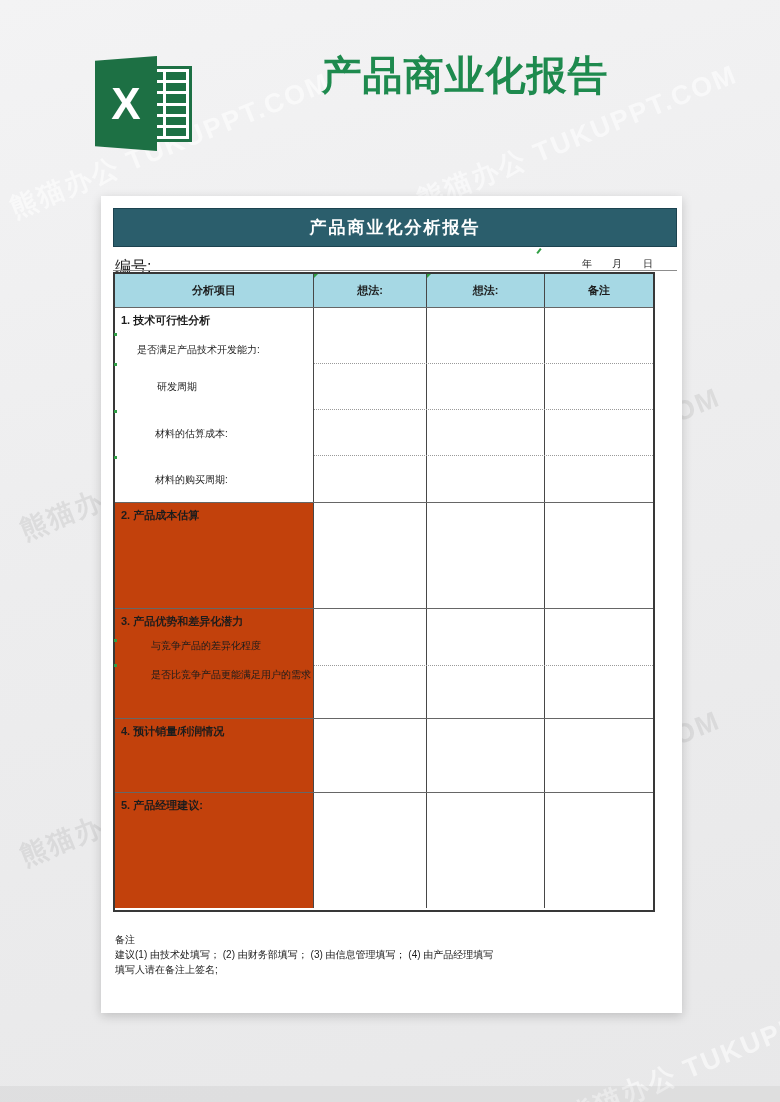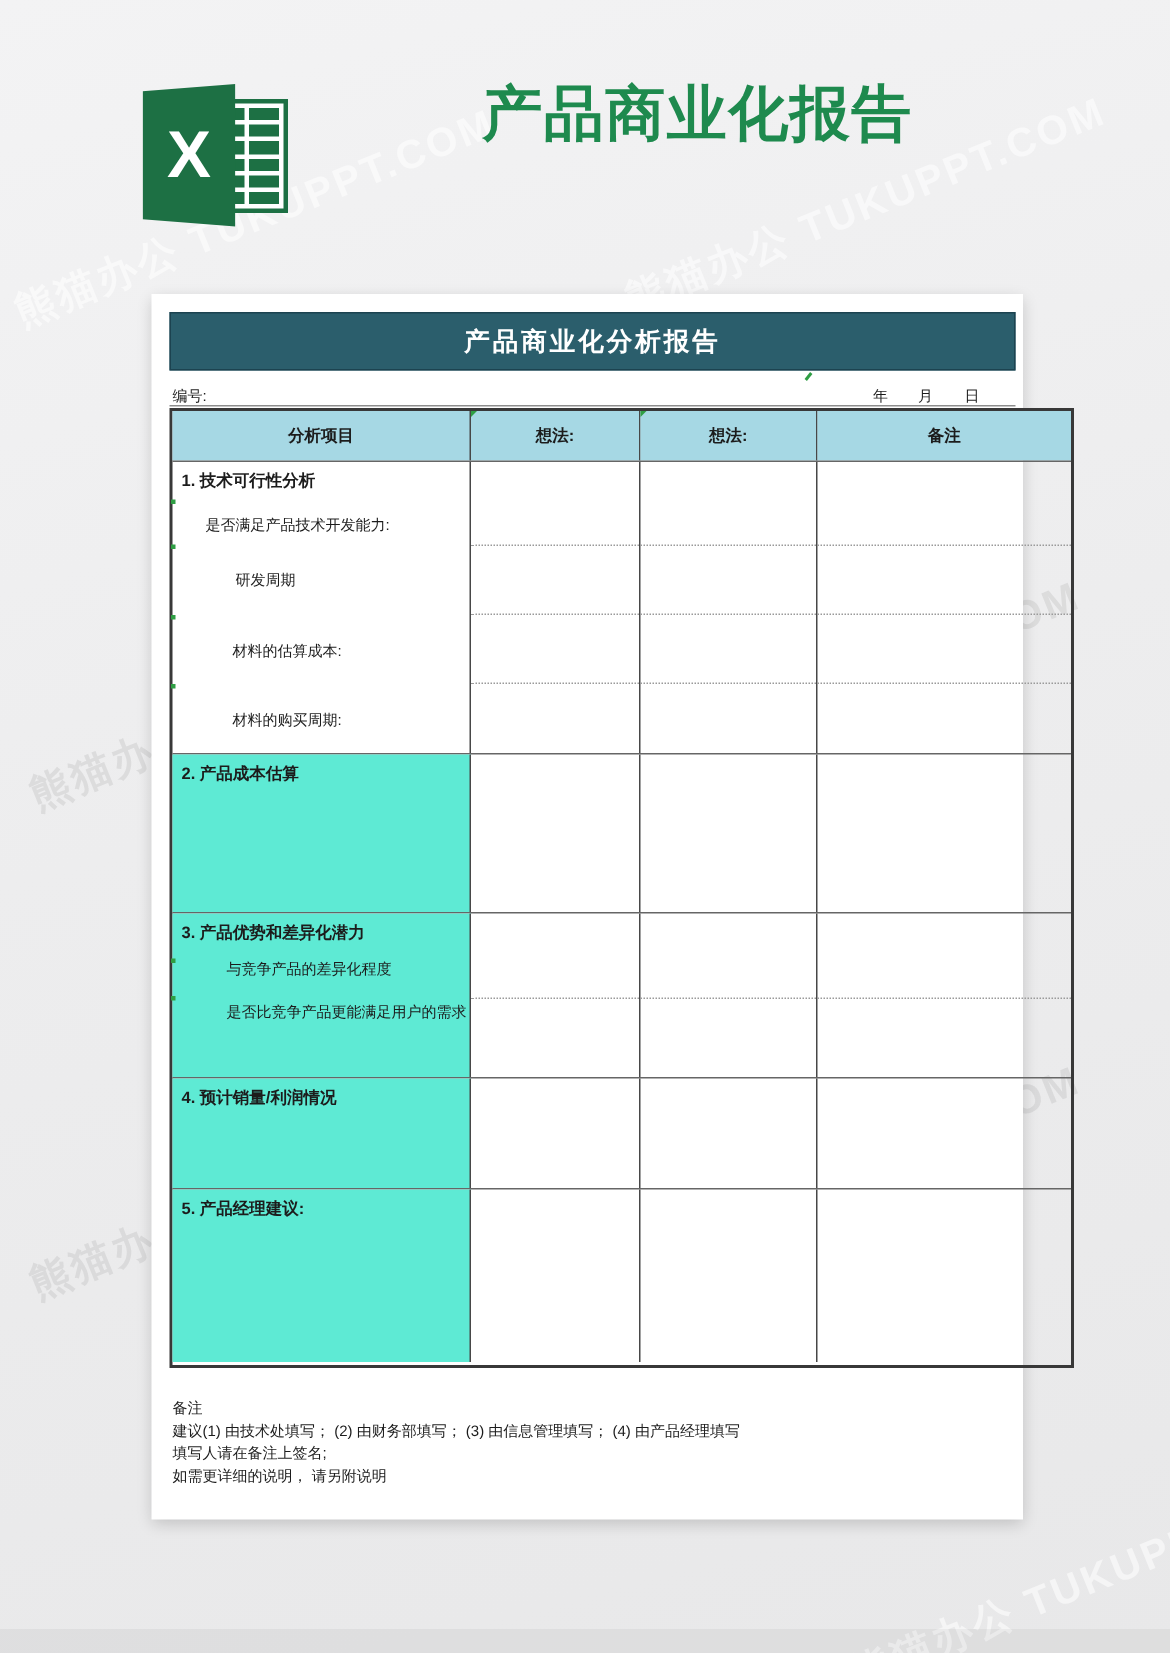--- a/index.html
+++ b/index.html
@@ -38,39 +38,39 @@
 
   
   .paper { position:absolute; left:101px; top:196px; width:581px; height:817px;
     background:#fff; box-shadow:0 3px 10px rgba(0,0,0,0.18); }
 
   .doc-band { position:absolute; left:12px; top:12px; width:564px; height:39px;
     background:#2b5e6c; border:1px solid #1c4350; box-sizing:border-box;
     color:#fff; font-size:17px; font-weight:bold; letter-spacing:2px;
     display:flex; align-items:center; justify-content:center; }
 
-  .meta-number { position:absolute; left:14px; top:61px; font-size:10px; }
+  .meta-number { position:absolute; left:14px; top:61px; font-size:16px; }
   .meta-date { position:absolute; top:61px; font-size:10px; }
   .meta-line { position:absolute; left:12px; top:74px; width:564px; height:0;
     border-top:1px solid #8d8d8d; }
 
   
-  .sheet-table { position:absolute; left:12px; top:76px; width:603px; height:640px;
+  .sheet-table { position:absolute; left:12px; top:76px; width:542px; height:640px;
     border:2px solid #383838; box-sizing:border-box; }
   .trow { display:flex; position:relative; box-sizing:border-box; }
   .trow.body { border-top:1px solid #666; }
   .tcell { box-sizing:border-box; position:relative; }
   .c1 { width:199px; border-right:1px solid #474747; }
   .c2 { width:113px; border-right:1px solid #474747; }
   .c3 { width:118px; border-right:1px solid #474747; }
   .c4 { flex:1; }
   .head { height:33px; }
   .head .tcell { background:#a6d8e4; display:flex; align-items:center; justify-content:center;
     font-size:11px; font-weight:bold; }
-  .blue { background:#5eead4;text-decoration:underline; }
+  .blue { background:#c2410c;text-decoration:underline; }
   .sec-title { position:absolute; left:6px; top:5px; font-size:11px; font-weight:bold;
     white-space:nowrap; }
   .sub-item { position:absolute; font-size:10px; white-space:nowrap; }
   .dots { position:absolute; left:199px; right:0; height:0; border-top:1px dotted #9a9a9a; }
 
   
   .r1 { height:195px; } .r2 { height:106px; } .r3 { height:110px; }
   .r4 { height:74px; }  .r5 { height:116px; }
 
   
@@ -203,19 +203,18 @@
         <div class="tcell c2"></div>
         <div class="tcell c3"></div>
         <div class="tcell c4"></div>
       </div>
     </div>
 
     <div class="notes">
       <div>备注</div>
       <div>建议(1) 由技术处填写；  (2) 由财务部填写；  (3) 由信息管理填写；  (4) 由产品经理填写</div>
       <div>填写人请在备注上签名;</div>
-      <div>如需更详细的说明， 请另附说明</div>
     </div>
 
   </div>
 
   <div class="bottom-strip"></div>
 </div>
 
 </body></html>

